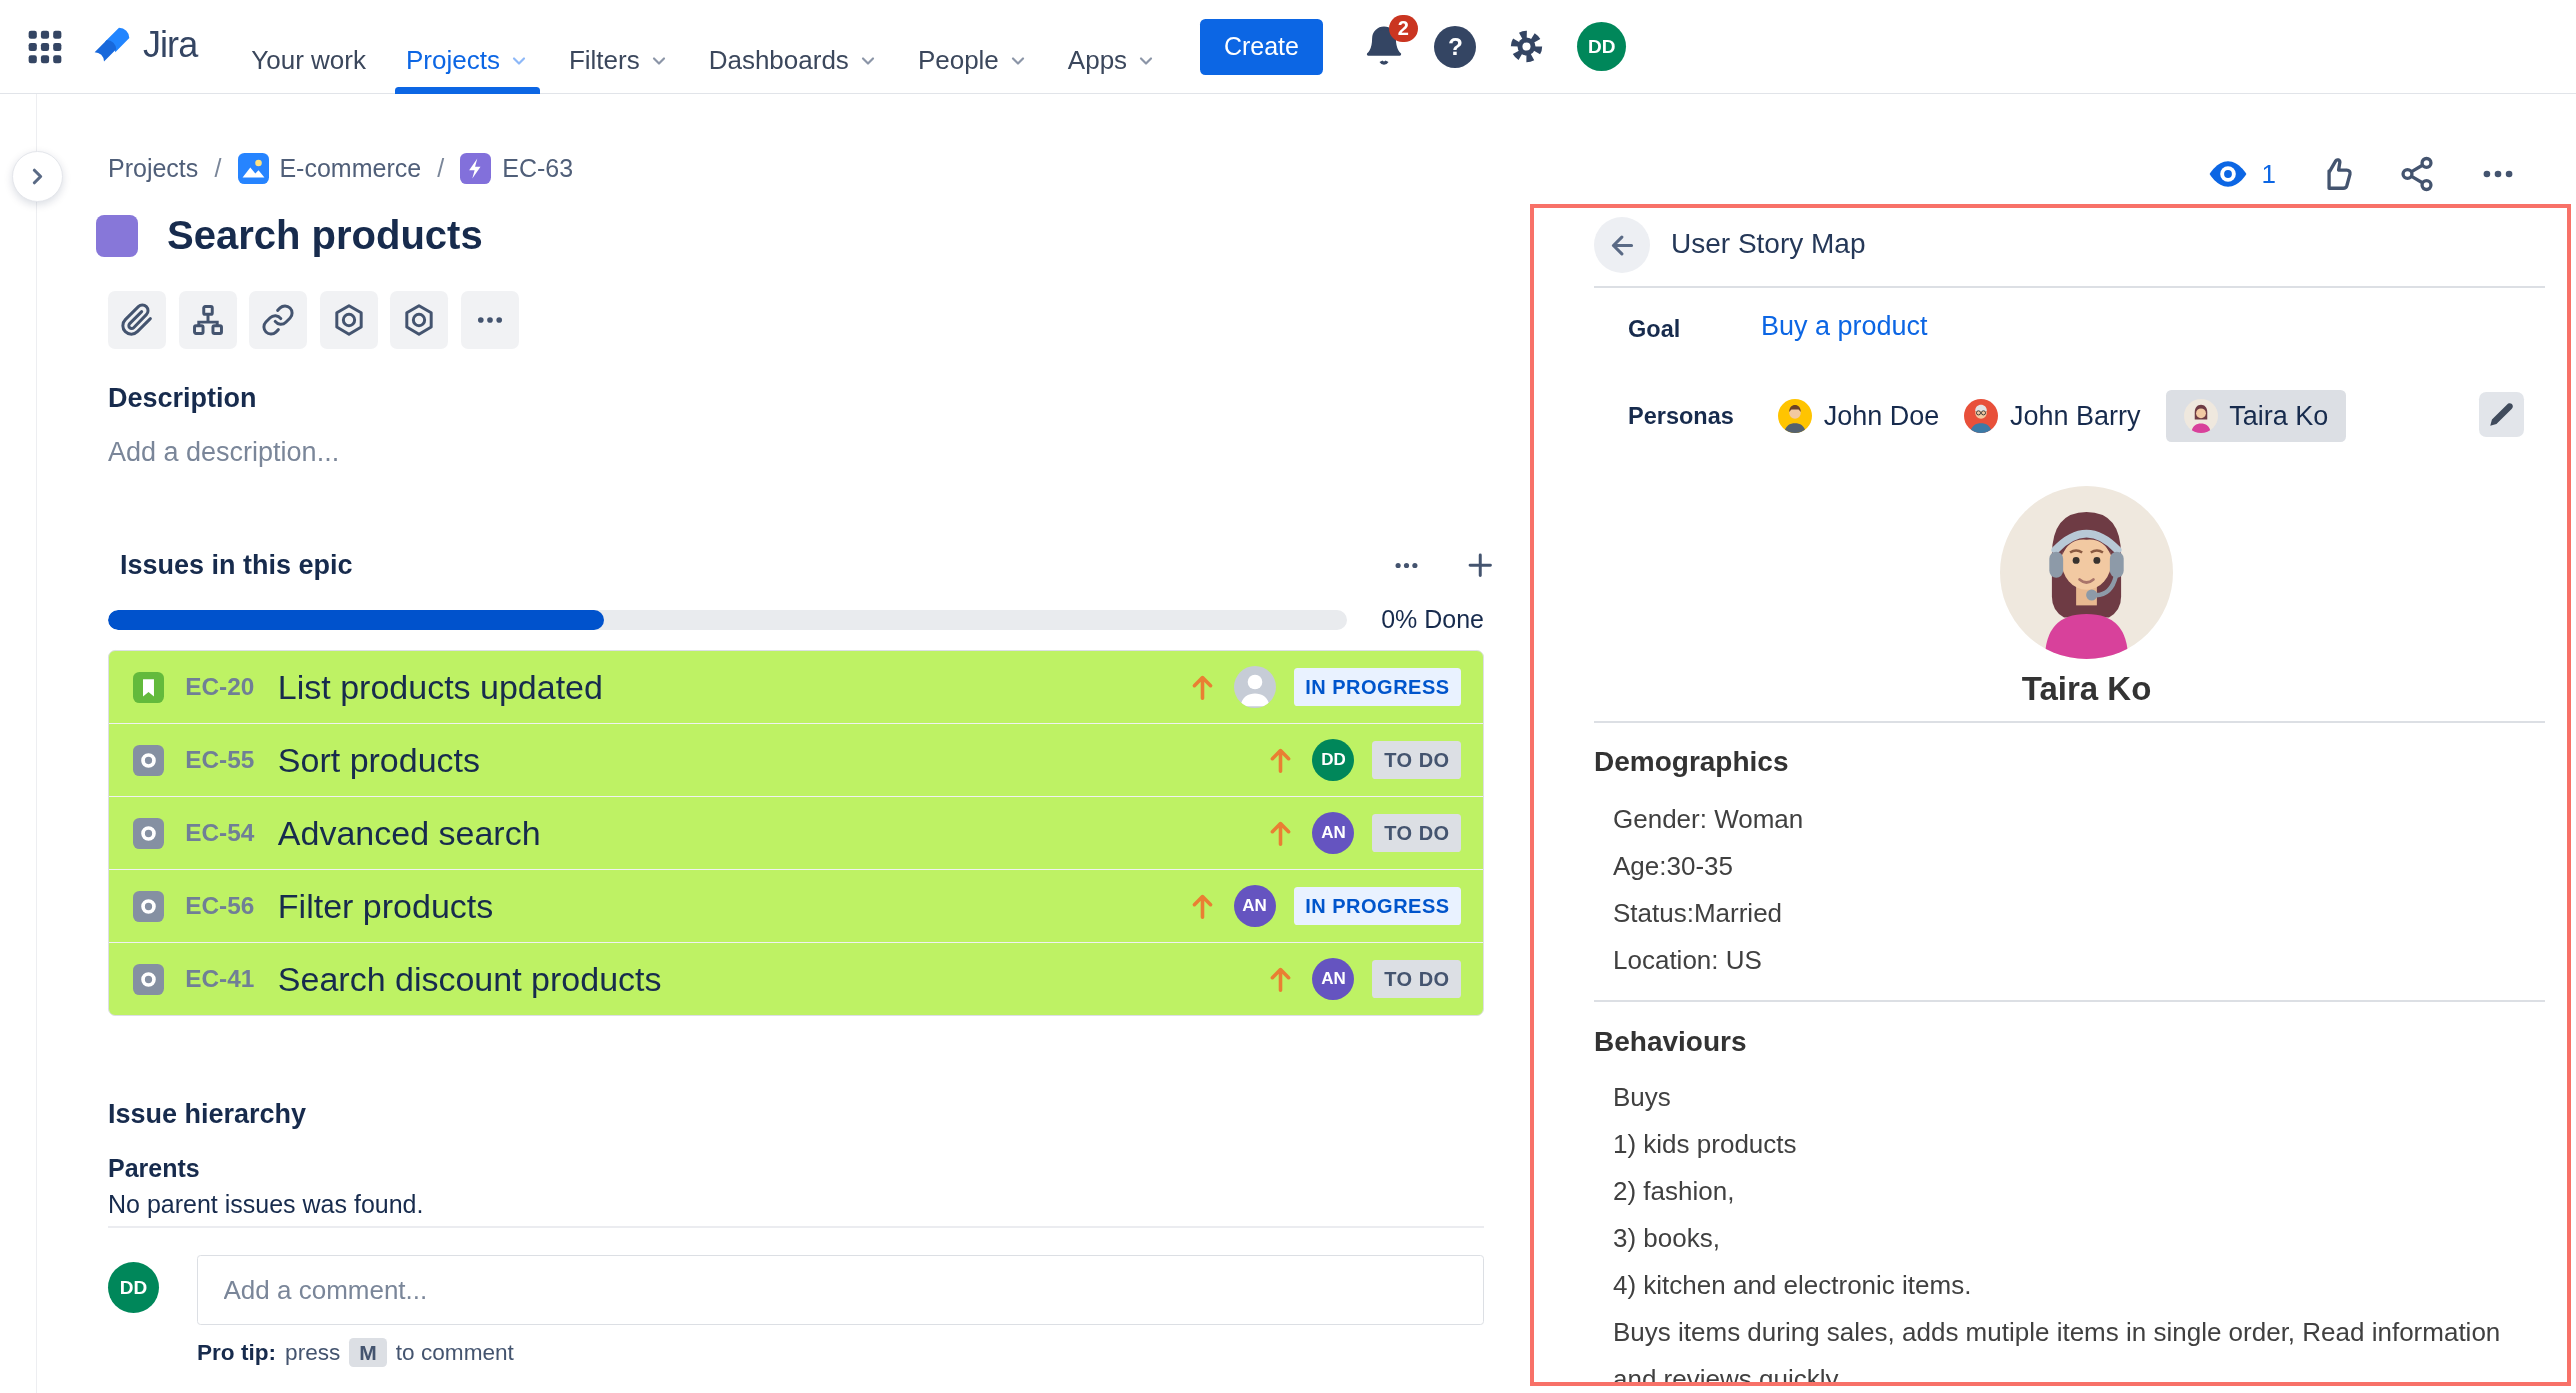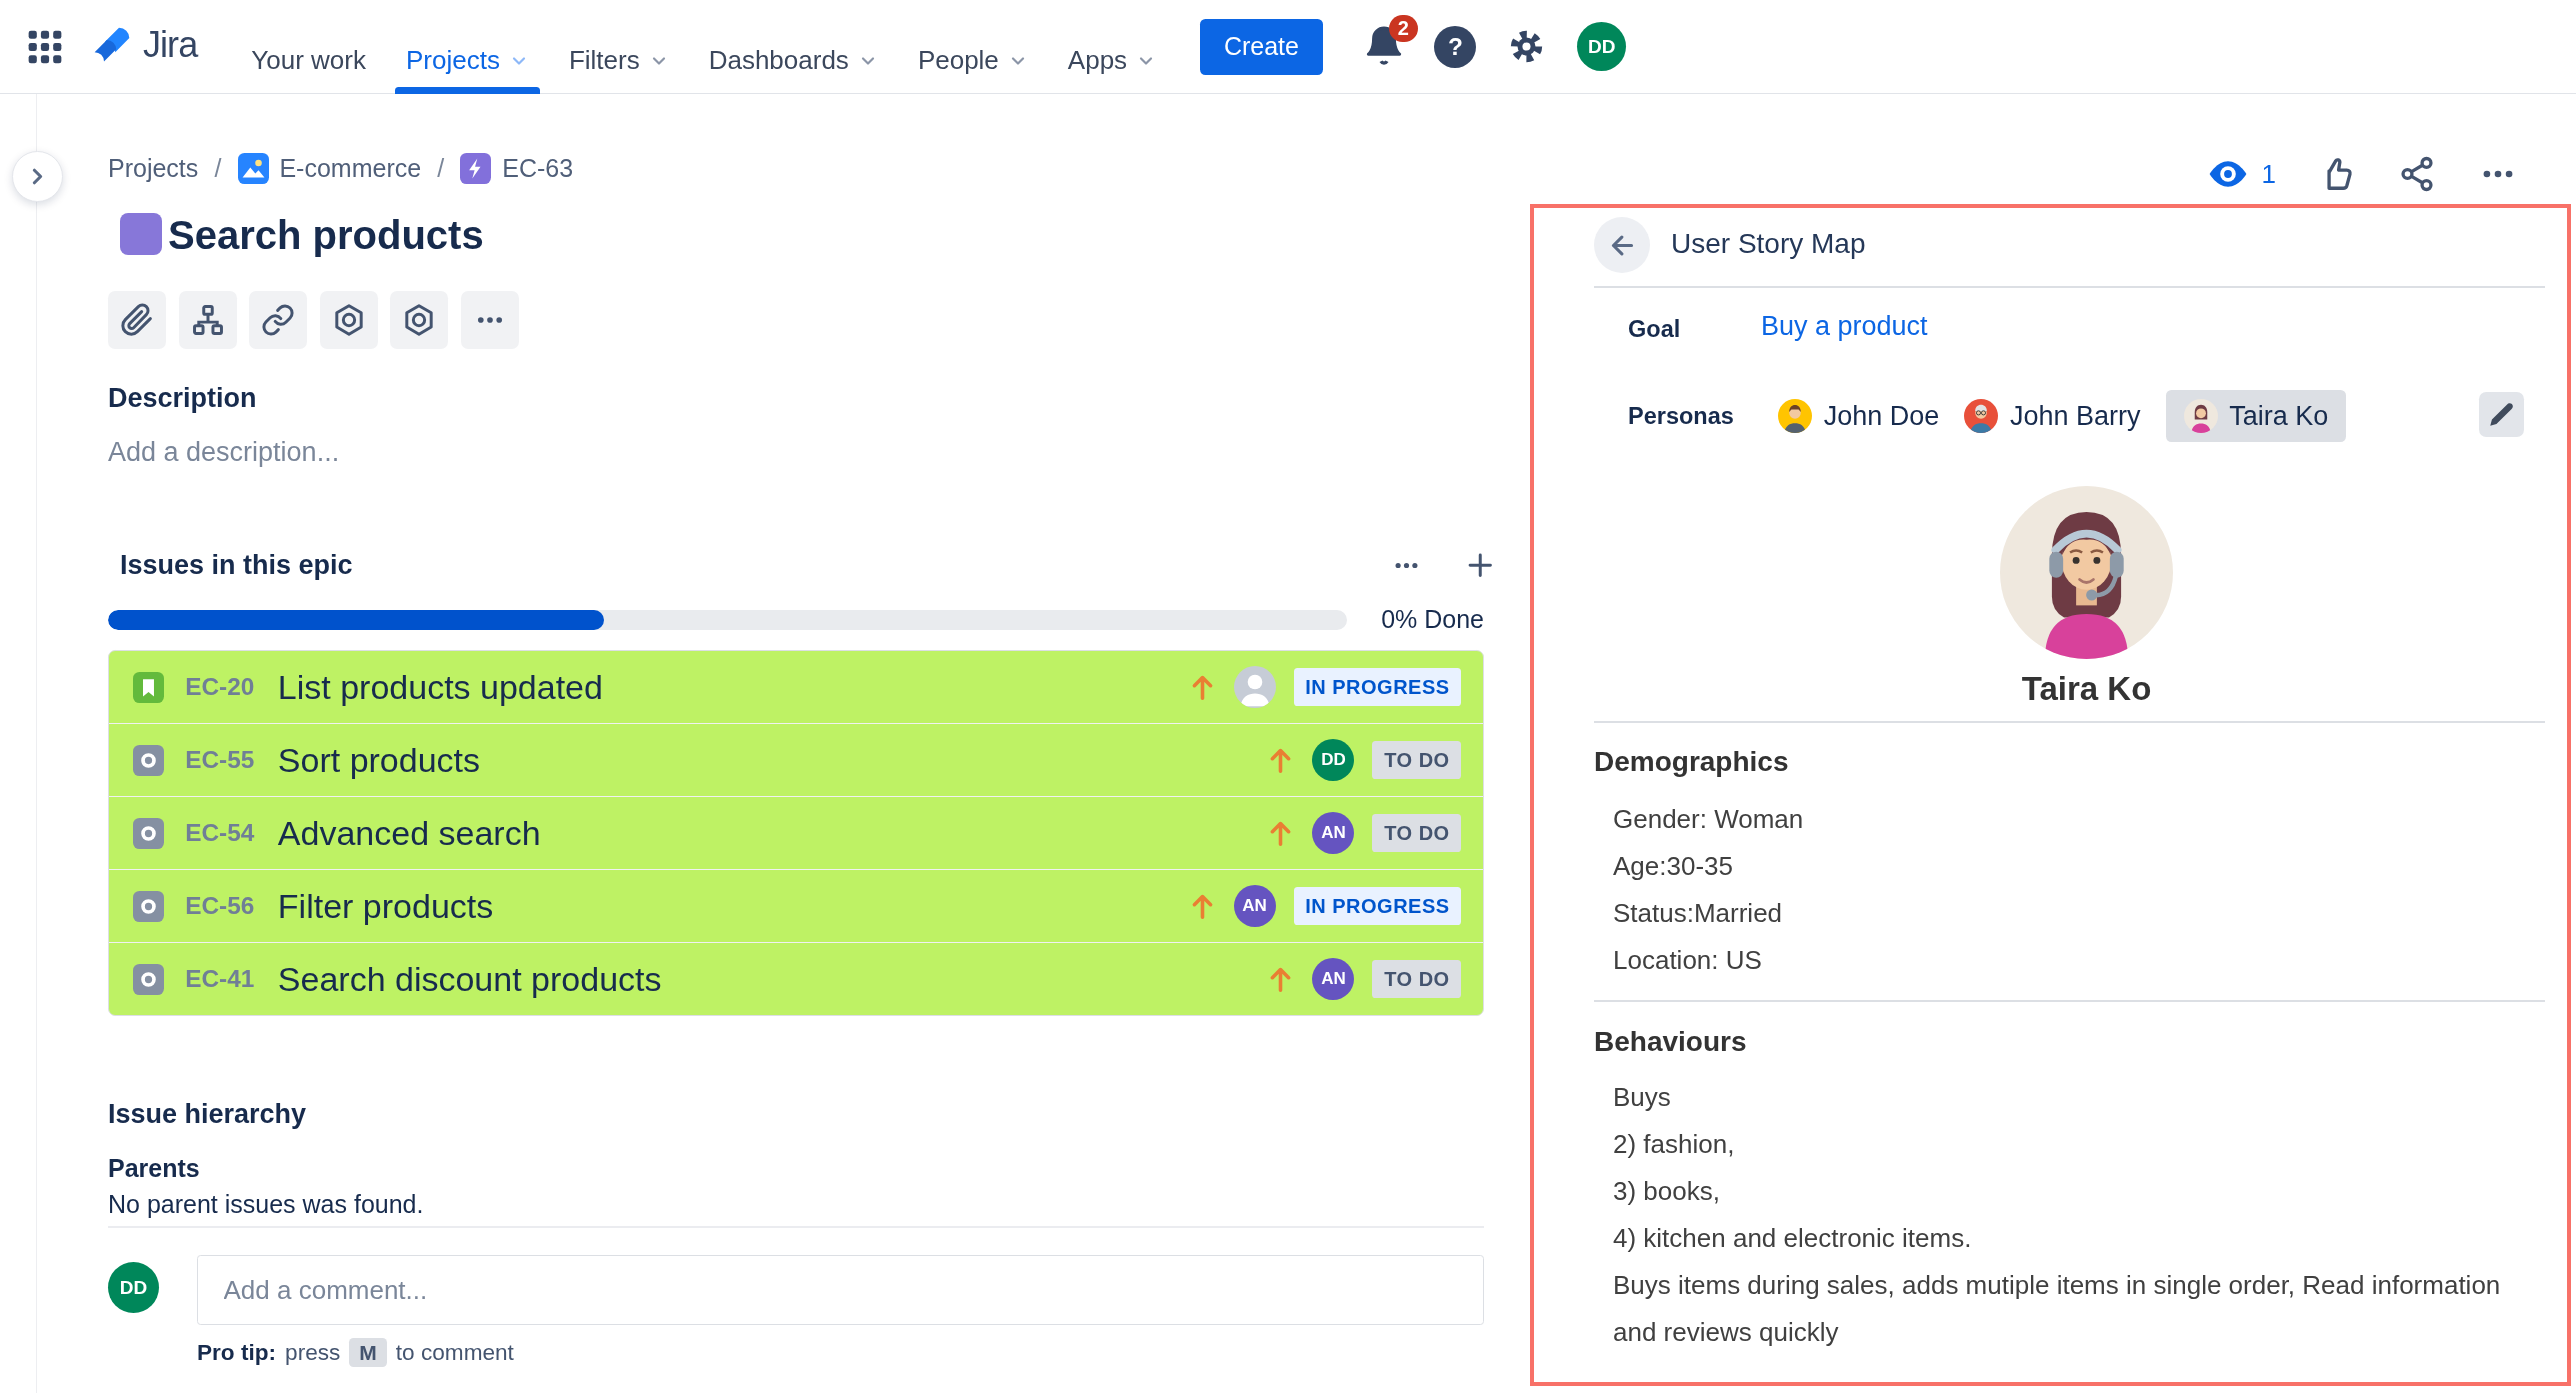--- a/index.html
+++ b/index.html
@@ -45,21 +45,21 @@
             font-size:25px;color:#505F79;}
   .crumb{cursor:pointer;}
   .crumb-sep{color:#7A8699;}
   .crumb-with-icon{display:flex;align-items:center;gap:10.8px;}
   .head-actions{position:absolute;top:155px;right:58px;display:flex;align-items:center;gap:42px;}
   .watch-group{display:flex;align-items:center;gap:12.6px;cursor:pointer;}
   .watch-count{font-size:26px;color:#0C66E4;font-weight:500;}
   .icon-btn{background:none;border:none;padding:0;cursor:pointer;display:flex;align-items:center;}
 
   
-  .title-row{position:absolute;left:120px;top:213px;display:flex;gap:6px;}
+  .title-row{position:absolute;left:96px;top:213px;display:flex;align-items:center;gap:29px;}
   .title-swatch{width:42px;height:42px;border-radius:8.1px;background:#8777D9;}
   .issue-title{font-size:40px;font-weight:700;color:#172B4D;margin:0;}
 
   
   .toolbar{position:absolute;left:108px;top:291px;display:flex;gap:12.6px;}
   .tool-btn{width:58px;height:58px;border-radius:7.2px;background:#F1F2F4;border:none;display:flex;
             align-items:center;justify-content:center;cursor:pointer;}
 
   
   .desc-h{position:absolute;left:108px;top:383px;font-size:27px;font-weight:700;color:#172B4D;}
@@ -533,20 +533,21 @@
       <div>Gender: Woman</div>
       <div>Age:30-35</div>
       <div>Status:Married</div>
       <div>Location: US</div>
     </div>
     <div class="panel-divider" style="top:792px;"></div>
 
     <div class="sec-h" style="top:818px;">Behaviours</div>
     <div class="sec-list" style="top:866px;width:912px;">
       <div>Buys</div>
+      <div>1) kids products</div>
       <div>2) fashion,</div>
       <div>3) books,</div>
       <div>4) kitchen and electronic items.</div>
       <div>Buys items during sales, adds mutiple items in single order, Read information and reviews quickly</div>
     </div>
   </aside>
 
 </div>
 
 

